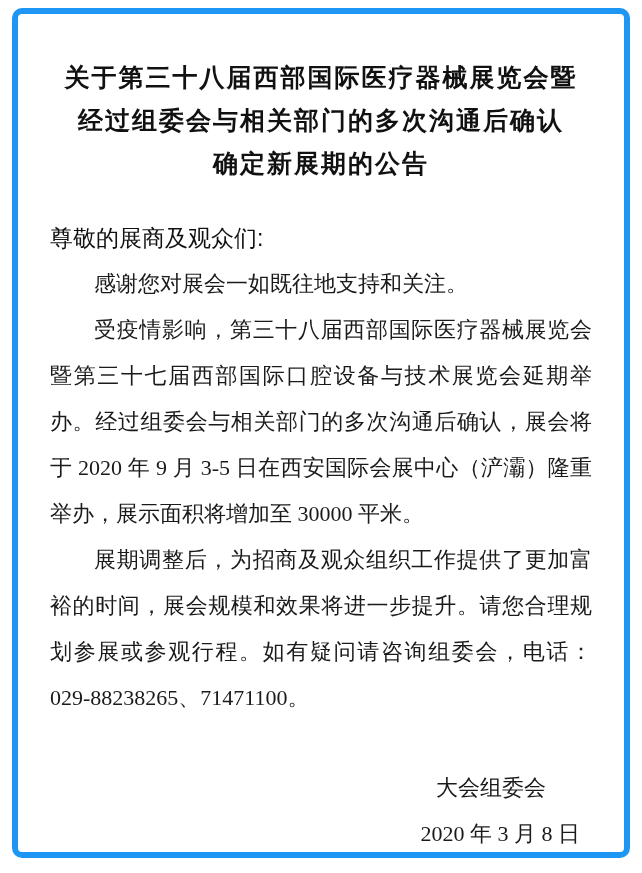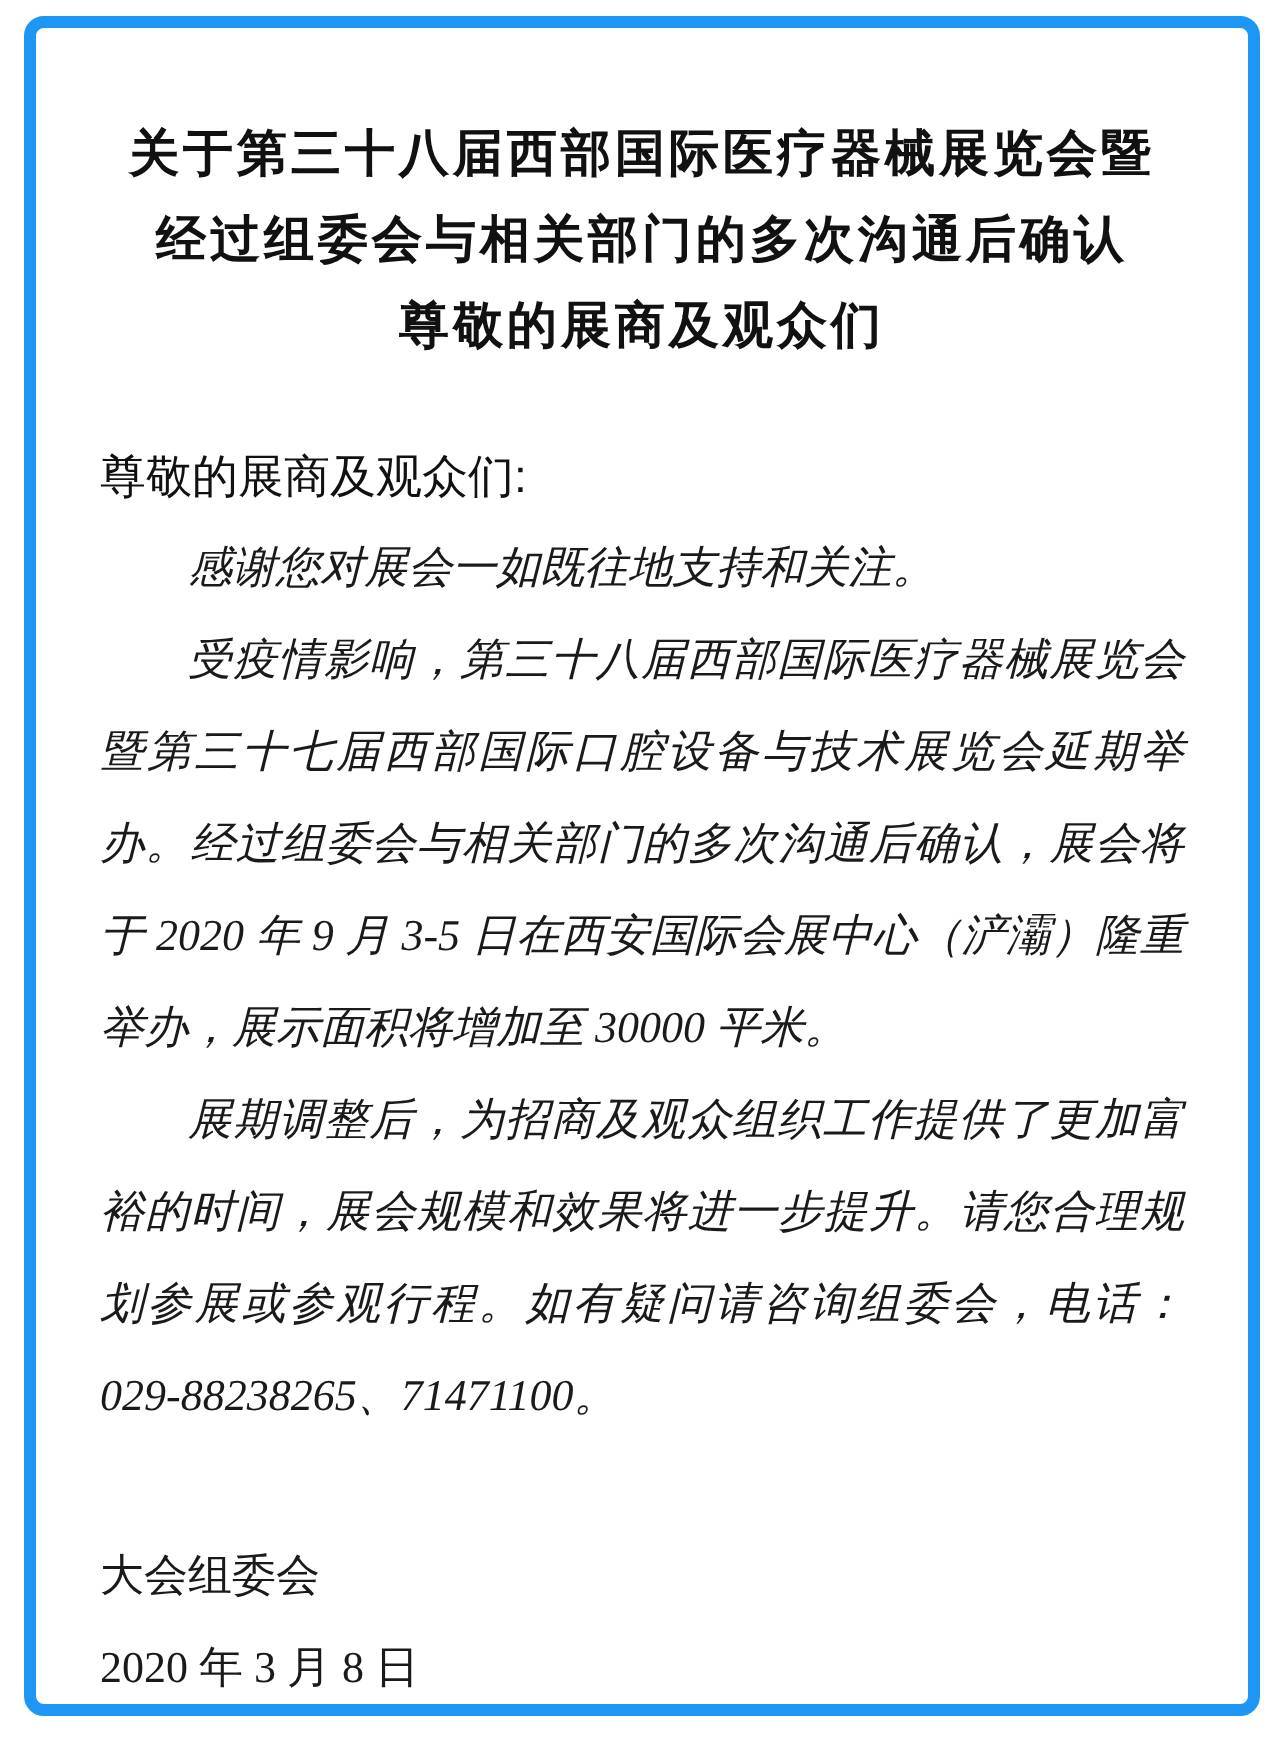--- a/index.html
+++ b/index.html
@@ -43,40 +43,40 @@
     }
     .para {
       margin: 0;
       font-family: "Liberation Serif", "DejaVu Serif", serif;
       font-size: 22px;
       line-height: 46px;
       color: #1a1a1a;
       text-indent: 2em;
       text-align: justify;
       text-justify: inter-ideograph;
-      font-style: italic;
     }
     .signature-block {
       margin-top: 44px;
+      text-align: right;
       font-family: "Liberation Serif", "DejaVu Serif", serif;
       font-size: 22px;
       line-height: 46px;
       color: #1a1a1a;
     }
     .signature { margin: 0; padding-right: 46px; }
     .date { margin: 0; padding-right: 12px; }
   </style>
 </head>
 <body>
 
 <div class="frame">
   <h1 class="title">
     <span class="title-line">关于第三十八届西部国际医疗器械展览会暨</span>
     <span class="title-line">经过组委会与相关部门的多次沟通后确认</span>
-    <span class="title-line">尊敬的展商及观众们</span>
+    <span class="title-line">确定新展期的公告</span>
   </h1>
 
   <p class="salutation">尊敬的展商及观众们:</p>
 
   <p class="para">感谢您对展会一如既往地支持和关注。</p>
   <p class="para">受疫情影响，第三十八届西部国际医疗器械展览会暨第三十七届西部国际口腔设备与技术展览会延期举办。经过组委会与相关部门的多次沟通后确认，展会将于 2020 年 9 月 3-5 日在西安国际会展中心（浐灞）隆重举办，展示面积将增加至 30000 平米。</p>
   <p class="para">展期调整后，为招商及观众组织工作提供了更加富裕的时间，展会规模和效果将进一步提升。请您合理规划参展或参观行程。如有疑问请咨询组委会，电话：029-88238265、71471100。</p>
 
   <div class="signature-block">
     <p class="signature">大会组委会</p>

